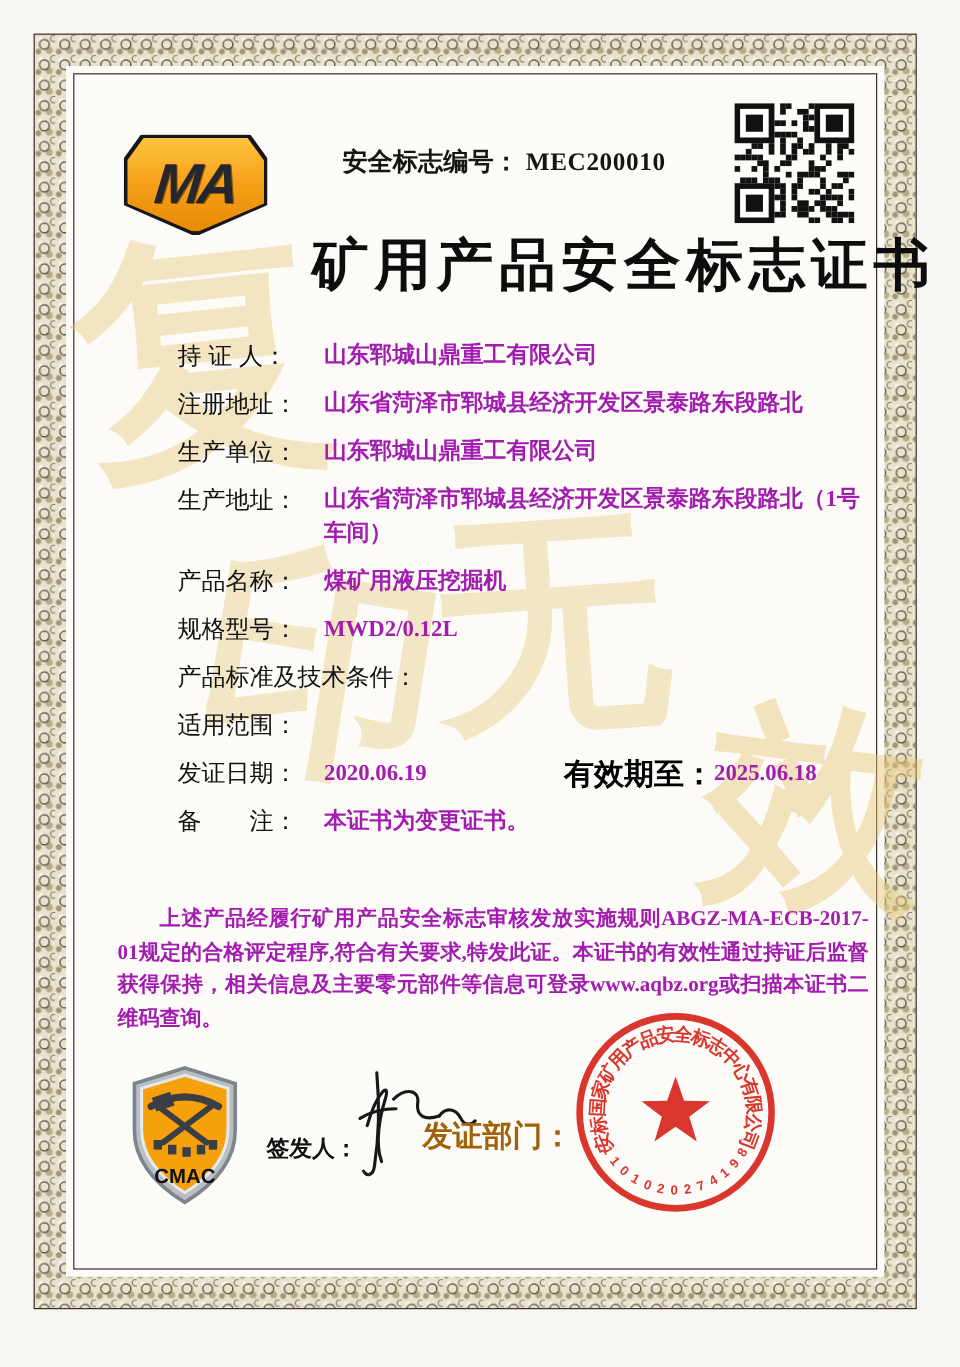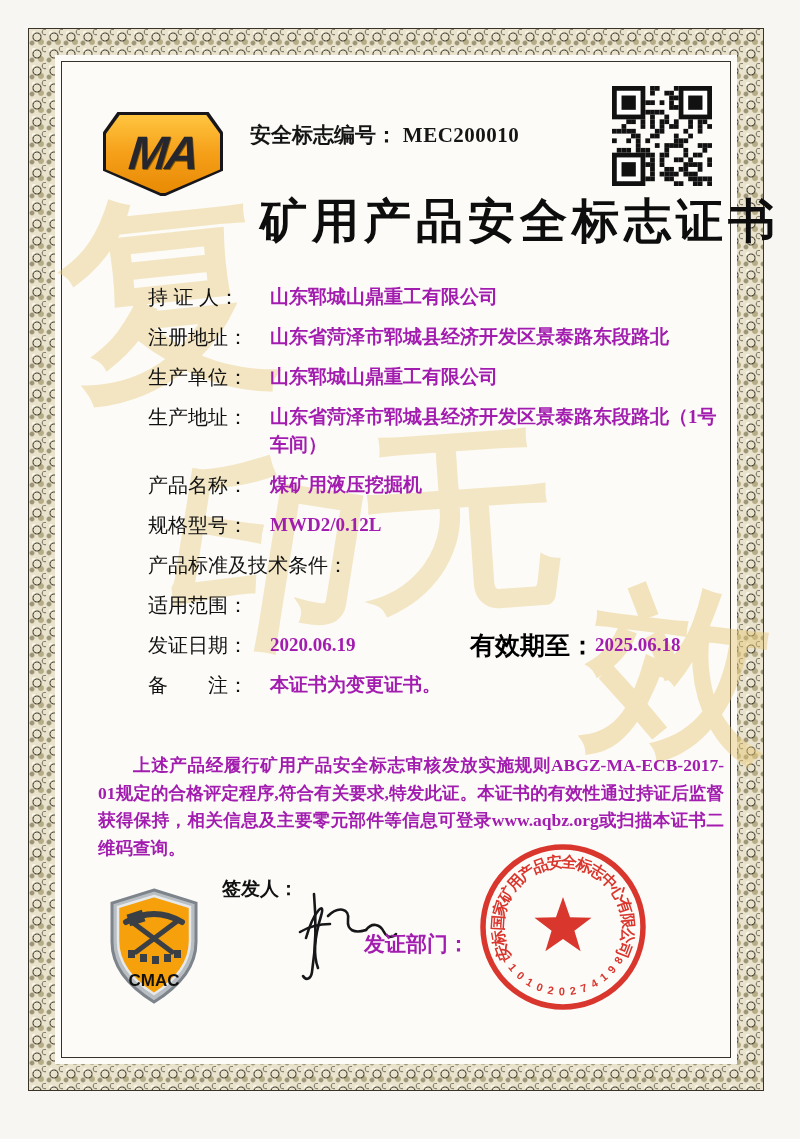--- a/index.html
+++ b/index.html
@@ -55,21 +55,21 @@
     background:linear-gradient(180deg,#ffc53f 0%,#f6a01a 48%,#e88a04 100%);
     display:flex;align-items:center;justify-content:center;
   }
   .ma-badge .ma-txt{
     font-family:"Liberation Sans", sans-serif;font-weight:900;font-style:italic;
     font-size:47px;letter-spacing:-3px;color:#26262e;
     transform:skewX(-6deg) translateY(-2px);
     text-shadow:1px 1px 0 #8a5a00;
   }
   .cert-no{
-    position:absolute;left:250px;top:121px;width:340px;text-align:left;
+    position:absolute;left:250px;top:121px;width:340px;text-align:center;
     font-size:21px;font-weight:bold;color:#151515;white-space:nowrap;
   }
   .cert-no .num{font-family:"Liberation Serif", serif;font-weight:bold;letter-spacing:.5px;}
   .qr-wrap{position:absolute;left:612px;top:86px;width:100px;height:100px;}
 
   
   .doc-title{
     position:absolute;left:0;right:20px;top:190px;text-align:right;
     font-size:47px;font-weight:900;color:#0d0d0d;letter-spacing:5px;
     font-family:"Liberation Sans", sans-serif;
@@ -95,23 +95,23 @@
   
   .statement{
     position:absolute;left:98px;right:76px;top:752px;
     font-family:"Liberation Serif", serif;font-weight:600;
     font-size:17.5px;line-height:27.5px;color:#a21caf;
     text-indent:2em;text-align:justify;
   }
 
   
   .cmac{position:absolute;left:102px;top:888px;width:104px;height:118px;}
-  .issuer-label{position:absolute;left:222px;top:876px;font-size:19px;font-weight:bold;color:#111;text-align:right;}
+  .issuer-label{position:absolute;left:222px;top:944px;font-size:19px;font-weight:bold;color:#111;text-align:right;}
   .signature{position:absolute;left:292px;top:880px;width:110px;height:105px;}
-  .dept-label{position:absolute;left:364px;top:930px;font-size:21px;font-weight:bold;color:#a21caf;}
+  .dept-label{position:absolute;left:352px;top:930px;font-size:25px;font-weight:bold;color:#a16207;}
   .seal{position:absolute;left:469px;top:833px;width:188px;height:188px;opacity:.93;z-index:4;}
 </style>
 </head>
 <body>
 
 <div class="page">
 
   <div class="band">
     <div class="band-hole"></div>
   </div>

